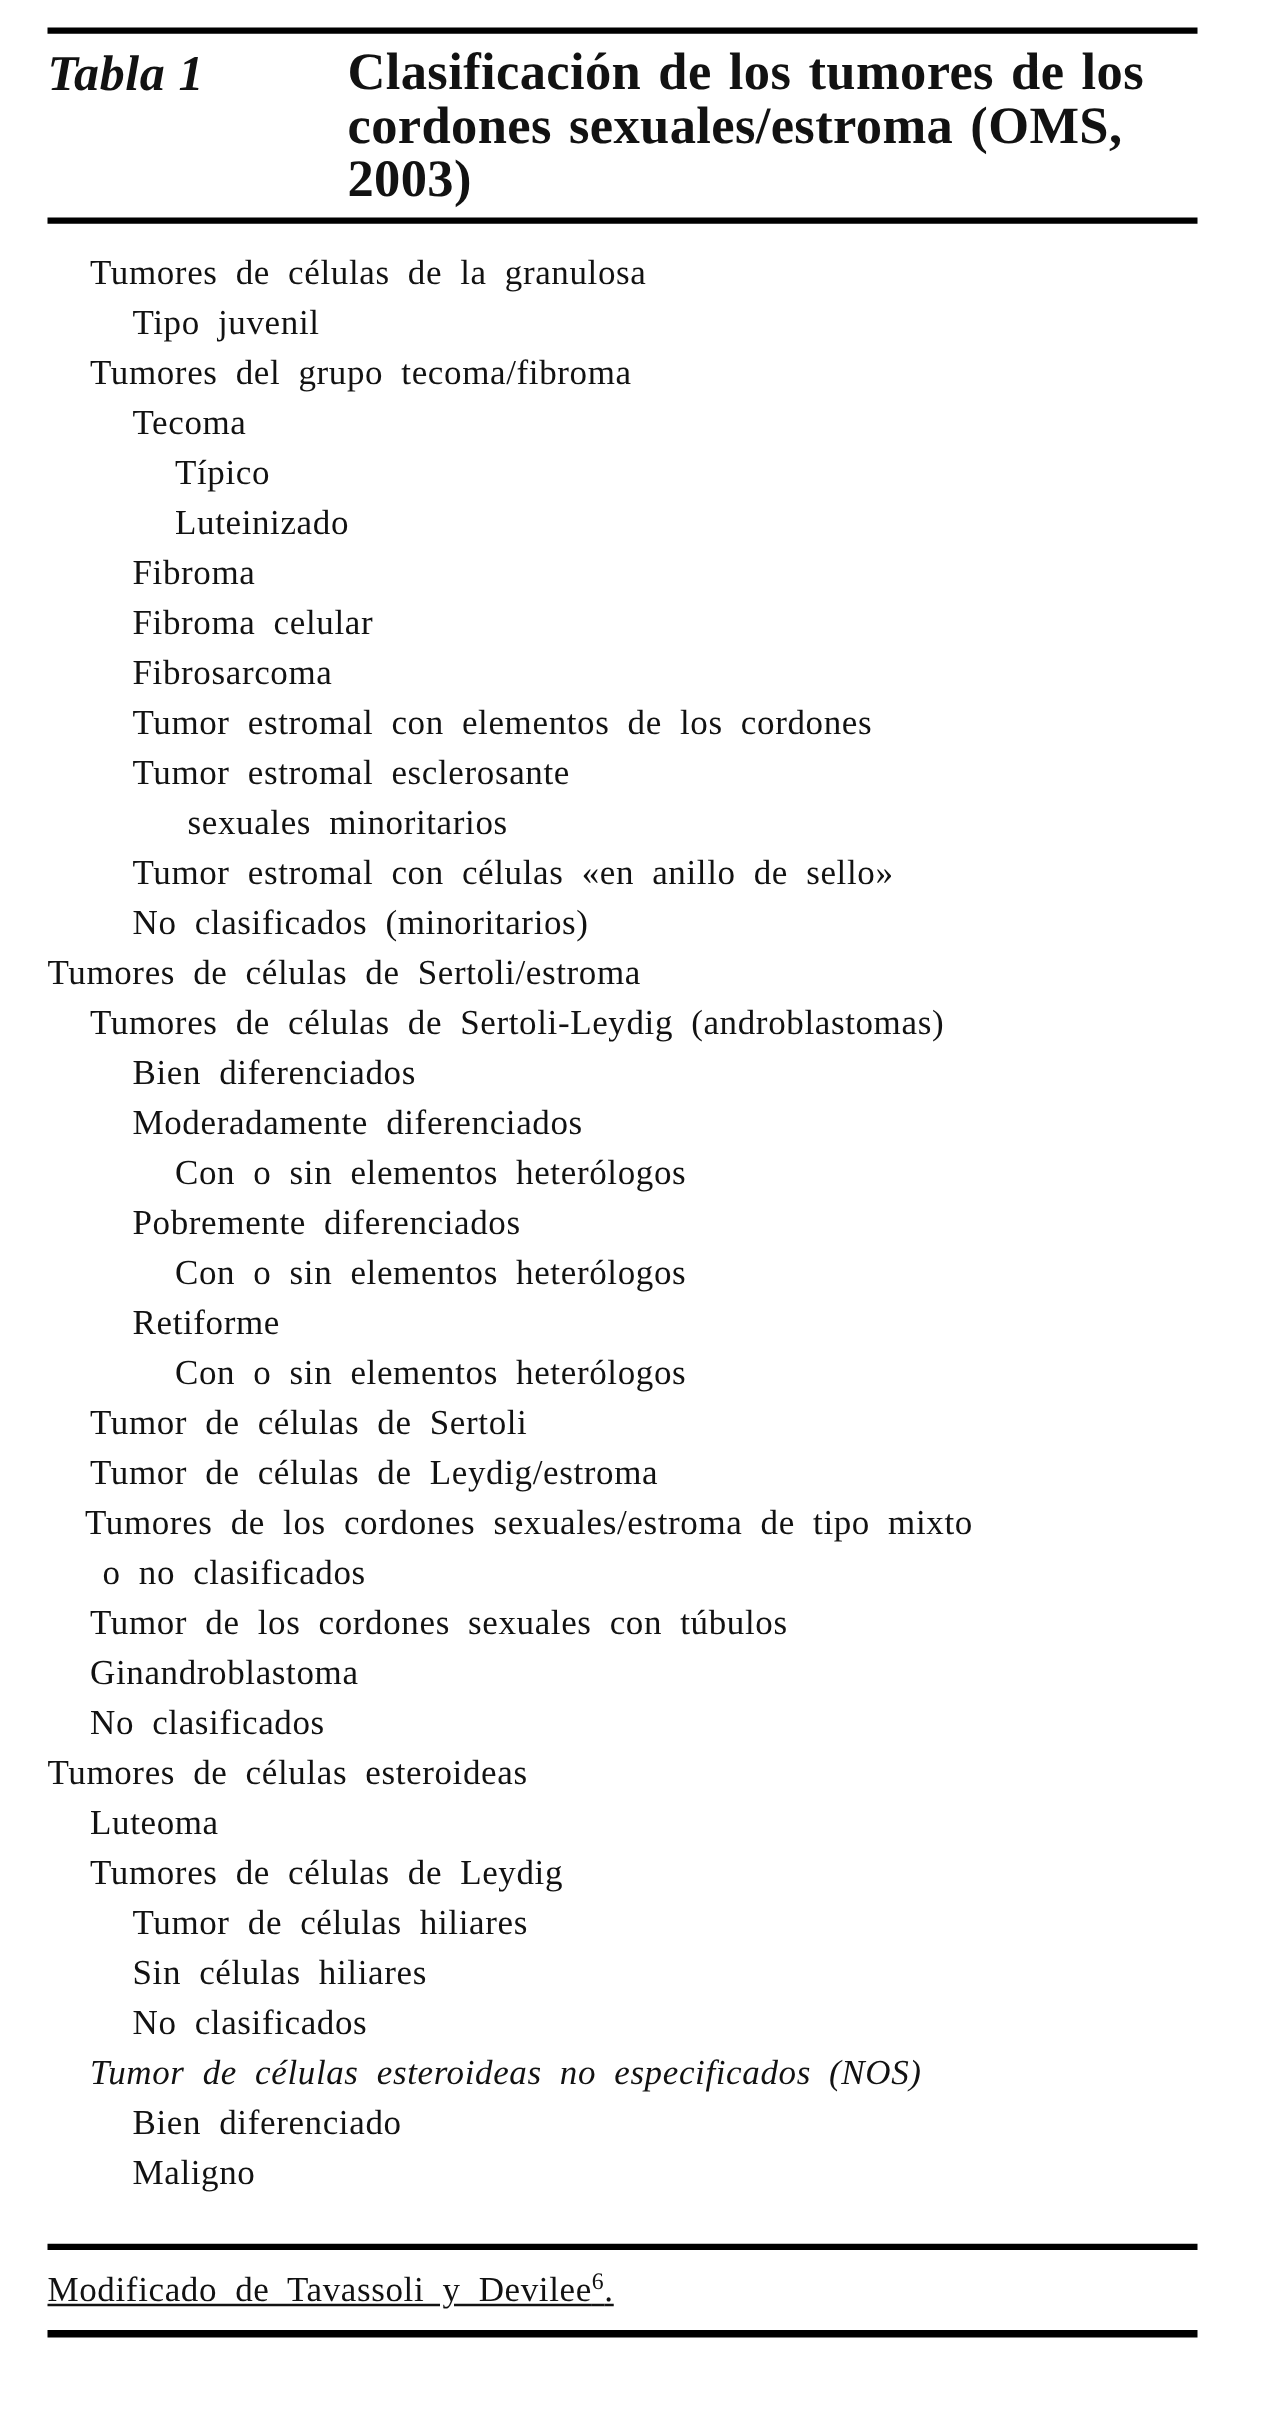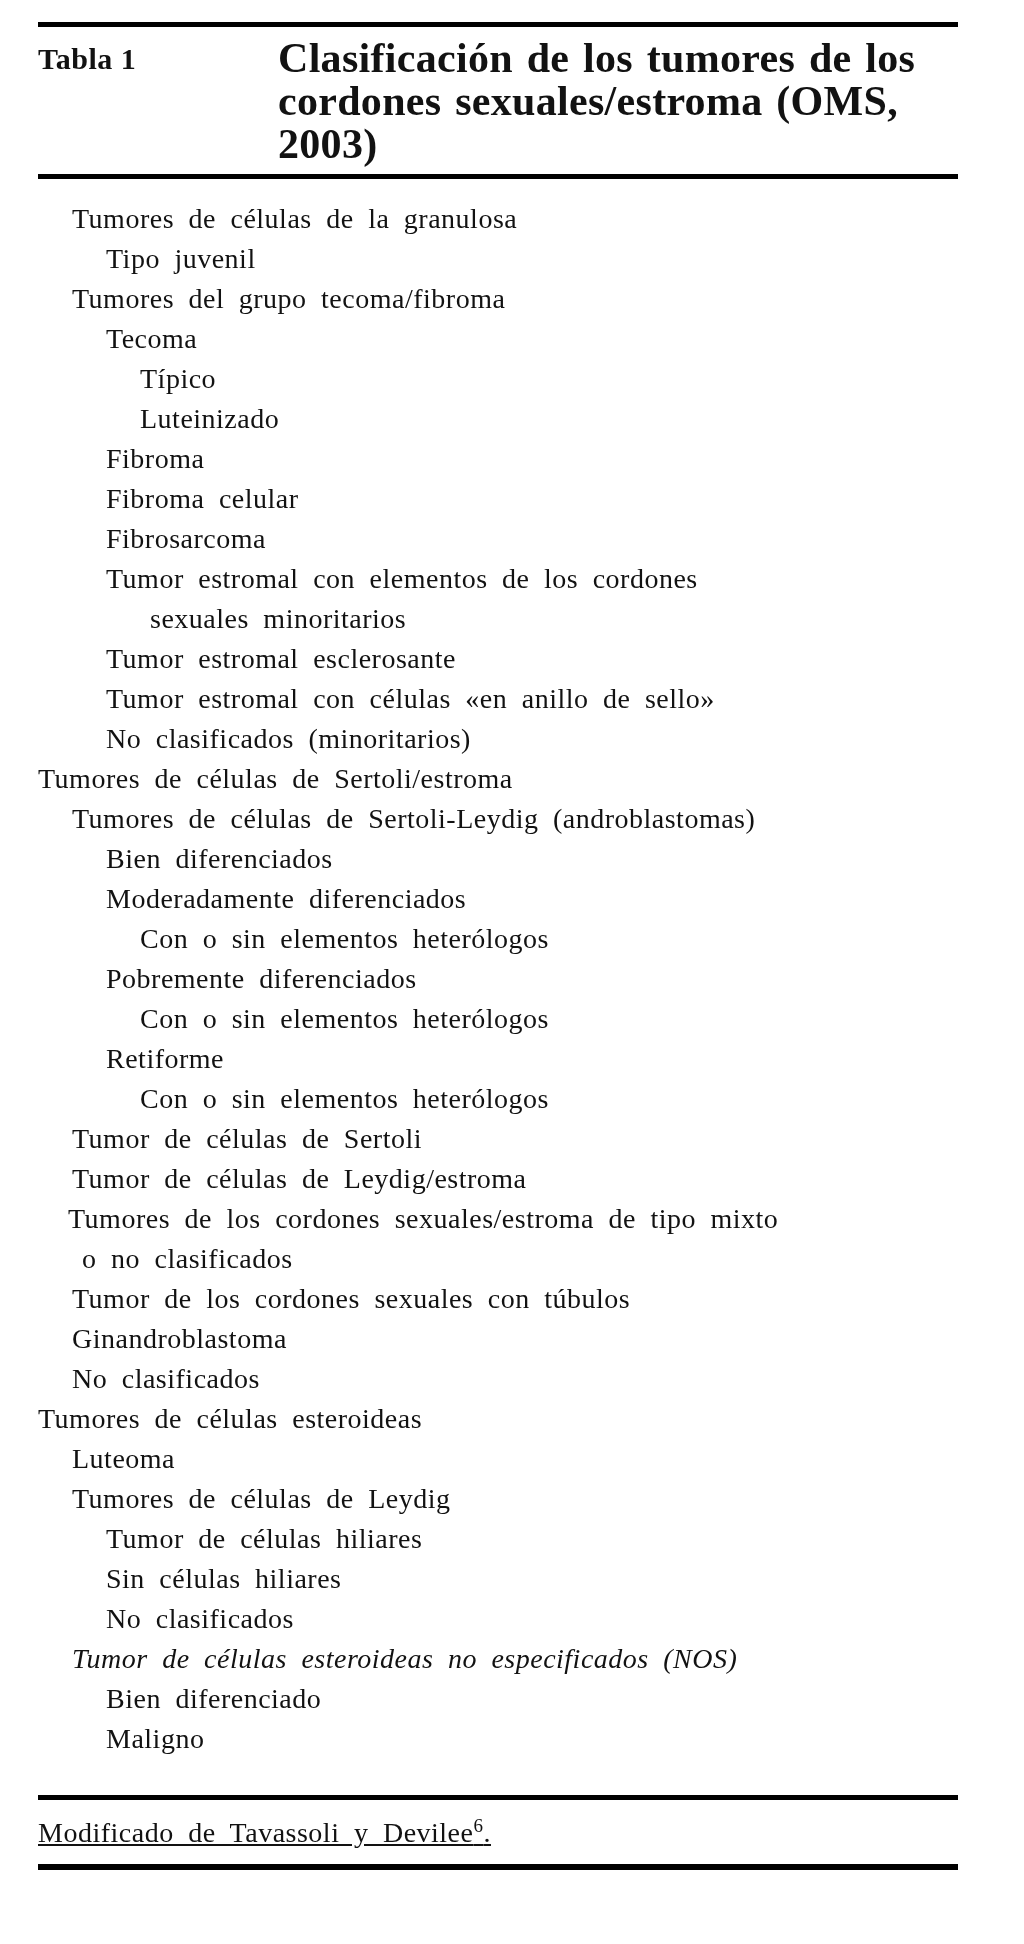--- a/index.html
+++ b/index.html
@@ -32,23 +32,24 @@
 
   .header {
     display: flex;
     align-items: flex-start;
     padding: 10px 0 8px 0;
   }
   .header .label {
     width: 240px;
     flex: 0 0 240px;
     font-weight: bold;
-    font-size: 30px;
+    font-size: 40px;
     line-height: 43px;
     letter-spacing: 0.5px;
+    font-style: italic;
   }
   .header .title {
     font-weight: bold;
     font-size: 42px;
     line-height: 43px;
     letter-spacing: 0.3px;
     word-spacing: 3px;
   }
 
   ul.rows {
@@ -101,22 +102,22 @@
       <li style="padding-left: 34px;">Tumores de células de la granulosa</li>
       <li style="padding-left: 68px;">Tipo juvenil</li>
       <li style="padding-left: 34px;">Tumores del grupo tecoma/fibroma</li>
       <li style="padding-left: 68px;">Tecoma</li>
       <li style="padding-left: 102px;">Típico</li>
       <li style="padding-left: 102px;">Luteinizado</li>
       <li style="padding-left: 68px;">Fibroma</li>
       <li style="padding-left: 68px;">Fibroma celular</li>
       <li style="padding-left: 68px;">Fibrosarcoma</li>
       <li style="padding-left: 68px;">Tumor estromal con elementos de los cordones</li>
+      <li style="padding-left: 68px;">Tumor estromal esclerosante</li>
       <li style="padding-left: 112px;">sexuales minoritarios</li>
-      <li style="padding-left: 68px;">Tumor estromal esclerosante</li>
       <li style="padding-left: 68px;">Tumor estromal con células «en anillo de sello»</li>
       <li style="padding-left: 68px;">No clasificados (minoritarios)</li>
       <li style="padding-left: 0px;">Tumores de células de Sertoli/estroma</li>
       <li style="padding-left: 34px;">Tumores de células de Sertoli-Leydig (androblastomas)</li>
       <li style="padding-left: 68px;">Bien diferenciados</li>
       <li style="padding-left: 68px;">Moderadamente diferenciados</li>
       <li style="padding-left: 102px;">Con o sin elementos heterólogos</li>
       <li style="padding-left: 68px;">Pobremente diferenciados</li>
       <li style="padding-left: 102px;">Con o sin elementos heterólogos</li>
       <li style="padding-left: 68px;">Retiforme</li>

